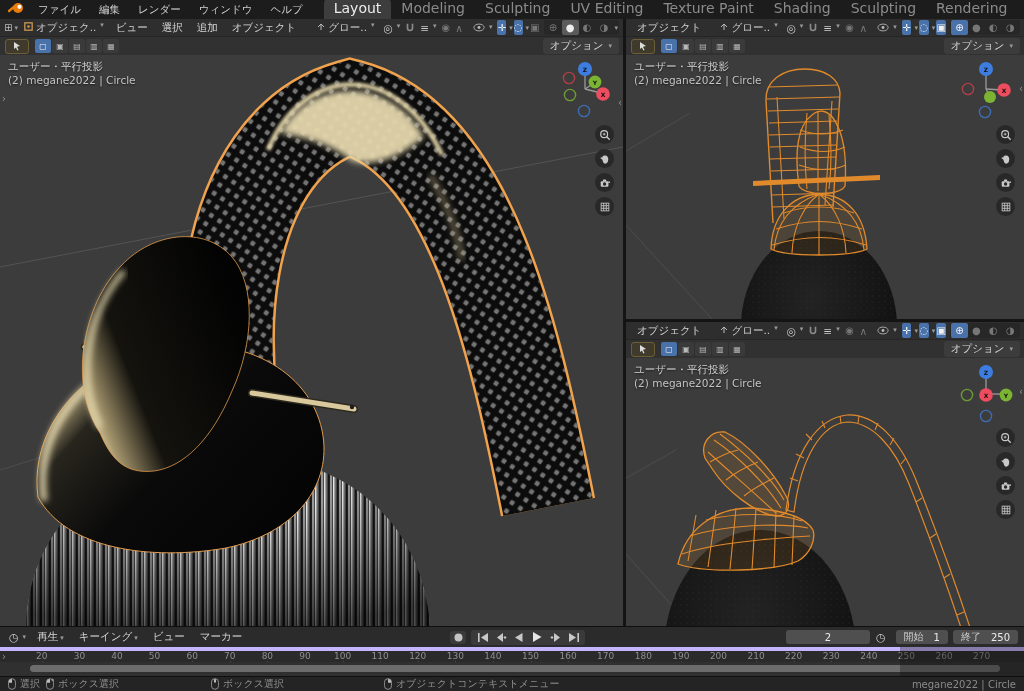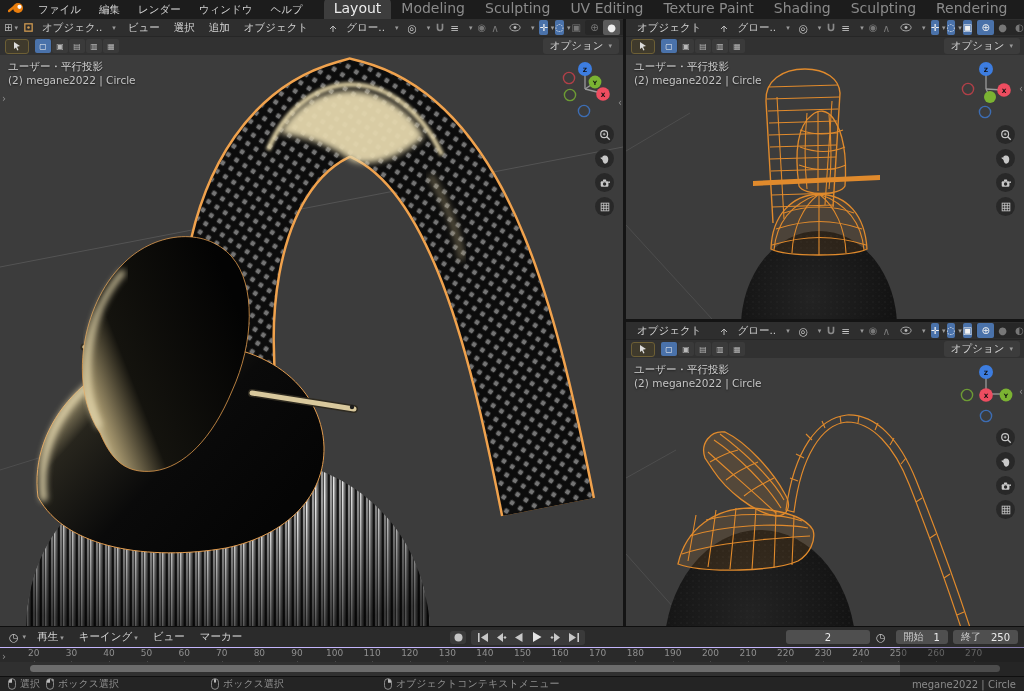--- a/index.html
+++ b/index.html
@@ -17,21 +17,21 @@
   
   .main{display:flex;height:607px;background:#141414;gap:3px}
   .vp{background:#3c3c3c;display:flex;flex-direction:column;position:relative;overflow:hidden}
   .vp-left{width:623px;height:607px}
   .right-col{display:flex;flex-direction:column;gap:3px;width:398px}
   .vp-tr{height:300px}
   .vp-br{height:304px}
   .vp-header{height:18px;background:#2e2e2e;display:flex;align-items:center;padding:0 4px;gap:1px;flex:none;border-bottom:1px solid #262626}
   .vp-toolrow{height:18px;background:#313131;display:flex;align-items:center;padding:0 5px;flex:none;position:relative;z-index:4}
   .hdr-menu{padding:1px 7px;color:#d6d6d6;font-size:10.5px;border-radius:3px;white-space:nowrap}
-  .hdr-btn{display:flex;align-items:center;gap:8px;padding:1px 4px;border-radius:3px;color:#cdcdcd;font-size:10.5px;white-space:nowrap}
+  .hdr-btn{display:flex;align-items:flex-start;gap:2px;padding:1px 4px;border-radius:3px;color:#cdcdcd;font-size:10.5px;white-space:nowrap}
   .icon-btn{width:17px;height:15px;display:flex;align-items:center;justify-content:center;border-radius:2px;color:#b9b9b9;font-size:10px}
   .icon-btn.blue{background:#4a72aa;color:#f2f2f2}
   .icon-btn.dim{color:#777}
   .icon-btn.litegray{background:#5b5b5b;color:#eee}
   .shade-group{display:flex;align-items:center;background:#272727;border-radius:3px;padding:0 1px;margin-left:3px}
   .sep-flex{flex:1}
   .tool-active-btn{width:24px;height:15px;background:#3f3a2c;border:1px solid #6d5f35;border-radius:3px;display:flex;align-items:center;justify-content:center;margin-right:6px}
   .selmode{display:flex;gap:1px}
   .selmode .icon-btn{width:16px;height:14px;background:#3a3a3a;font-size:8px}
   .selmode .icon-btn.blue{background:#4a72aa}
@@ -48,21 +48,21 @@
   .timeline{height:50px;background:#2b2b2b;position:relative;border-top:1px solid #0f0f0f}
   .tl-header{height:20px;display:flex;align-items:center;padding:0 6px;gap:1px}
   .tl-icon{display:flex;align-items:center;gap:2px;color:#c9c9c9;padding:0 3px;font-size:11px}
   .transport{display:flex;align-items:center;gap:2px;background:#3a3a3a;border-radius:3px;padding:1px 4px}
   .tbtn{width:16px;height:13px;display:flex;align-items:center;justify-content:center;border-radius:2px}
   .record-btn{width:16px;height:13px;display:flex;align-items:center;justify-content:center;background:#3a3a3a;border-radius:3px;margin-right:4px}
   .field{background:#4f4f4f;border-radius:3px;color:#ececec;font-size:10px;display:flex;align-items:center;padding:1px 8px;height:14px}
   .frame-field{width:84px;justify-content:center}
   .range-field{gap:10px;margin-left:4px}
   .range-field .lab{color:#cfcfcf}
-  .tl-ruler{height:15px;background:#2a2a2a;display:flex;padding-left:15px;border-top:1px solid #c4b5fd}
+  .tl-ruler{height:15px;background:#2a2a2a;display:flex;padding-left:23px;border-top:4px solid #c4b5fd}
   .tick{width:37.6px;text-align:center;font-size:9px;color:#8f8f8f;flex:none;position:relative}
   .tick:after{content:"";position:absolute;left:50%;bottom:-2px;width:1px;height:3px;background:#4a4a4a}
   .tl-track{height:14px;background:#303030;position:relative}
   .scrollbar{position:absolute;left:30px;right:24px;top:3px;height:7px;background:#6c6c6c;border-radius:4px}
   .range-end{position:absolute;right:0;top:20px;bottom:0;width:124px;background:rgba(18,18,18,.35);pointer-events:none}
   
   .statusbar{height:15px;background:#242424;display:flex;align-items:center;color:#8f8f8f;font-size:10px;padding:0 8px;border-top:1px solid #0f0f0f}
   .status-item{display:flex;align-items:center;gap:4px;white-space:nowrap}
   .status-right{margin-left:auto;color:#8a8a8a}
   text.glabel{font-size:6px;font-weight:bold;fill:#101010}

